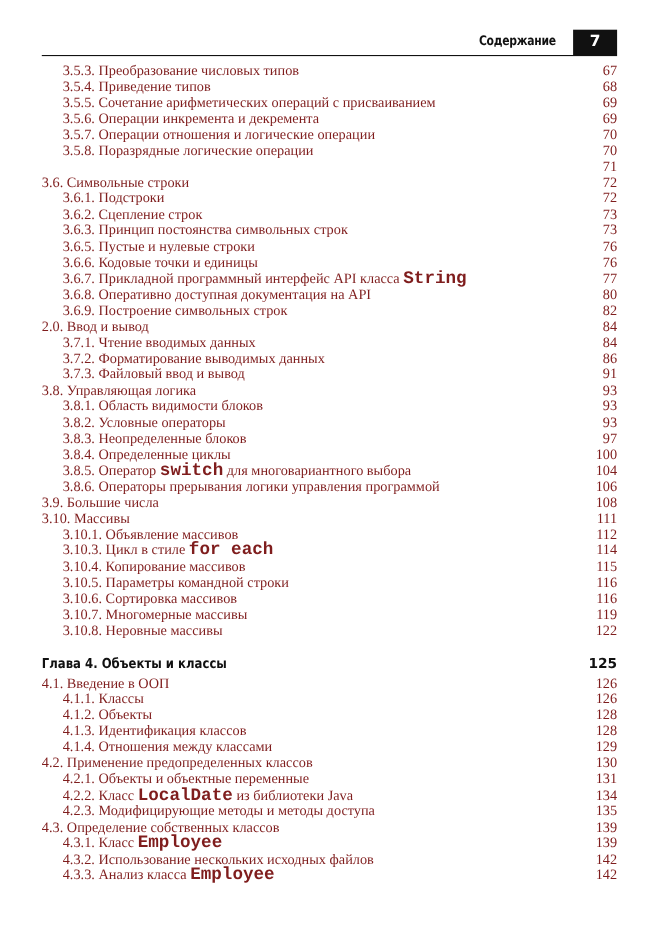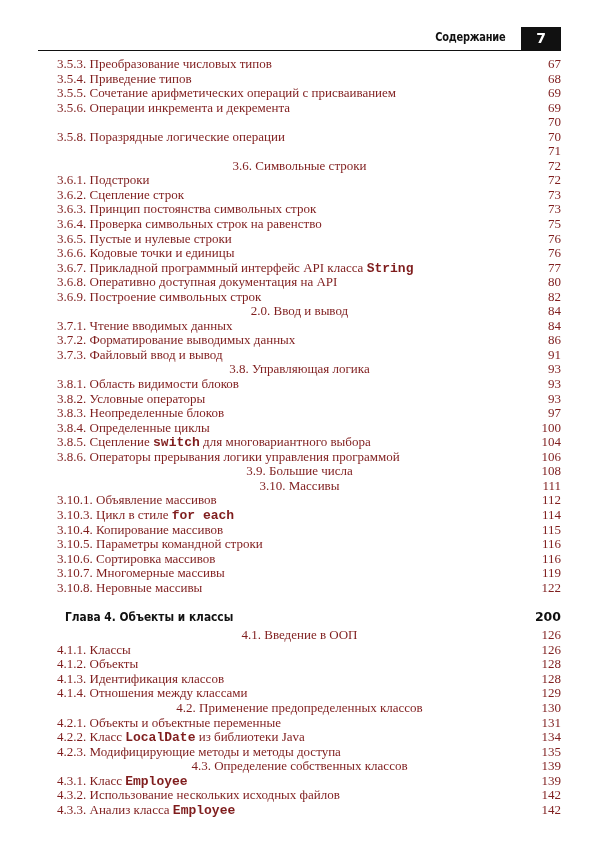--- a/index.html
+++ b/index.html
@@ -17,82 +17,81 @@
     position: absolute; right: 0; top: 0; width: 40px; height: 23px;
     background: #111; color: #fff; text-align: center;
     font-family: "DejaVu Sans", sans-serif; font-weight: bold; font-size: 14px; line-height: 23px;
   }
   .toc { position: absolute; left: 38px; top: 57px; width: 523px; }
   .entry {
     position: relative; height: 14.55px; line-height: 14.55px;
     font-family: "Liberation Serif", serif; font-size: 13px; color: #7f1d1d;
     white-space: nowrap;
   }
-  .entry.l1 { padding-left: 0; text-align: center; }
+  .entry.l1 { padding-left: 0; }
   .entry.l2 { padding-left: 19px; }
   .entry .page { position: absolute; right: 0; top: 0; }
-  .entry .code { font-family: "Liberation Mono", monospace; font-weight: bold; font-size: 13px; }
+  .entry .code { font-family: "Liberation Mono", monospace; font-weight: bold; font-size: 16px; }
   .chapter {
     position: relative; height: 18px; line-height: 18px; margin-top: 13px; margin-bottom: 2px;
-    font-family: "DejaVu Sans", sans-serif; font-weight: bold; font-size: 12.5px; color: #111; margin-left: 27px;
+    font-family: "DejaVu Sans", sans-serif; font-weight: bold; font-size: 12.5px; color: #111;
   }
   .chapter .chap-title { display: inline-block; transform: scaleX(0.85); transform-origin: left center; }
   .chapter .page { position: absolute; right: 0; top: 0; font-size: 12.5px; }
 </style>
 </head>
 <body>
 
 <div class="header">
   <span class="header-title">Содержание</span>
   <span class="header-page">7</span>
 </div>
 
 <div class="toc">
   <div id="toc-part1">
       <div class="entry l2"><span><span>3.5.3. Преобразование числовых типов</span></span><span class="page">67</span></div>
       <div class="entry l2"><span><span>3.5.4. Приведение типов</span></span><span class="page">68</span></div>
       <div class="entry l2"><span><span>3.5.5. Сочетание арифметических операций с присваиванием</span></span><span class="page">69</span></div>
       <div class="entry l2"><span><span>3.5.6. Операции инкремента и декремента</span></span><span class="page">69</span></div>
-      <div class="entry l2"><span class="page">70</span></div>
+      <div class="entry l2"><span><span>3.5.7. Операции отношения и логические операции</span></span><span class="page">70</span></div>
       <div class="entry l2"><span><span>3.5.8. Поразрядные логические операции</span></span><span class="page">70</span></div>
       <div class="entry l2"><span class="page">71</span></div>
       <div class="entry l1"><span><span>3.6. Символьные строки</span></span><span class="page">72</span></div>
       <div class="entry l2"><span><span>3.6.1. Подстроки</span></span><span class="page">72</span></div>
       <div class="entry l2"><span><span>3.6.2. Сцепление строк</span></span><span class="page">73</span></div>
       <div class="entry l2"><span><span>3.6.3. Принцип постоянства символьных строк</span></span><span class="page">73</span></div>
-      <div class="entry l2"><span><span>3.6.4. Проверка символьных строк на равенство</span></span><span class="page">75</span></div>
       <div class="entry l2"><span><span>3.6.5. Пустые и нулевые строки</span></span><span class="page">76</span></div>
       <div class="entry l2"><span><span>3.6.6. Кодовые точки и единицы</span></span><span class="page">76</span></div>
       <div class="entry l2"><span><span>3.6.7. Прикладной программный интерфейс API класса </span><span class="code">String</span><span></span></span><span class="page">77</span></div>
       <div class="entry l2"><span><span>3.6.8. Оперативно доступная документация на API</span></span><span class="page">80</span></div>
       <div class="entry l2"><span><span>3.6.9. Построение символьных строк</span></span><span class="page">82</span></div>
       <div class="entry l1"><span><span>2.0. Ввод и вывод</span></span><span class="page">84</span></div>
       <div class="entry l2"><span><span>3.7.1. Чтение вводимых данных</span></span><span class="page">84</span></div>
       <div class="entry l2"><span><span>3.7.2. Форматирование выводимых данных</span></span><span class="page">86</span></div>
       <div class="entry l2"><span><span>3.7.3. Файловый ввод и вывод</span></span><span class="page">91</span></div>
       <div class="entry l1"><span><span>3.8. Управляющая логика</span></span><span class="page">93</span></div>
       <div class="entry l2"><span><span>3.8.1. Область видимости блоков</span></span><span class="page">93</span></div>
       <div class="entry l2"><span><span>3.8.2. Условные операторы</span></span><span class="page">93</span></div>
       <div class="entry l2"><span><span>3.8.3. Неопределенные блоков</span></span><span class="page">97</span></div>
       <div class="entry l2"><span><span>3.8.4. Определенные циклы</span></span><span class="page">100</span></div>
-      <div class="entry l2"><span><span>3.8.5. Сцепление </span><span class="code">switch</span><span> для многовариантного выбора</span></span><span class="page">104</span></div>
+      <div class="entry l2"><span><span>3.8.5. Оператор </span><span class="code">switch</span><span> для многовариантного выбора</span></span><span class="page">104</span></div>
       <div class="entry l2"><span><span>3.8.6. Операторы прерывания логики управления программой</span></span><span class="page">106</span></div>
       <div class="entry l1"><span><span>3.9. Большие числа</span></span><span class="page">108</span></div>
       <div class="entry l1"><span><span>3.10. Массивы</span></span><span class="page">111</span></div>
       <div class="entry l2"><span><span>3.10.1. Объявление массивов</span></span><span class="page">112</span></div>
       <div class="entry l2"><span><span>3.10.3. Цикл в стиле </span><span class="code">for each</span><span></span></span><span class="page">114</span></div>
       <div class="entry l2"><span><span>3.10.4. Копирование массивов</span></span><span class="page">115</span></div>
       <div class="entry l2"><span><span>3.10.5. Параметры командной строки</span></span><span class="page">116</span></div>
       <div class="entry l2"><span><span>3.10.6. Сортировка массивов</span></span><span class="page">116</span></div>
       <div class="entry l2"><span><span>3.10.7. Многомерные массивы</span></span><span class="page">119</span></div>
       <div class="entry l2"><span><span>3.10.8. Неровные массивы</span></span><span class="page">122</span></div>
     </div>
   <div class="chapter">
     <span class="chap-title">Глава 4. Объекты и классы</span>
-    <span class="page">200</span>
+    <span class="page">125</span>
   </div>
   <div id="toc-part2">
       <div class="entry l1"><span><span>4.1. Введение в ООП</span></span><span class="page">126</span></div>
       <div class="entry l2"><span><span>4.1.1. Классы</span></span><span class="page">126</span></div>
       <div class="entry l2"><span><span>4.1.2. Объекты</span></span><span class="page">128</span></div>
       <div class="entry l2"><span><span>4.1.3. Идентификация классов</span></span><span class="page">128</span></div>
       <div class="entry l2"><span><span>4.1.4. Отношения между классами</span></span><span class="page">129</span></div>
       <div class="entry l1"><span><span>4.2. Применение предопределенных классов</span></span><span class="page">130</span></div>
       <div class="entry l2"><span><span>4.2.1. Объекты и объектные переменные</span></span><span class="page">131</span></div>
       <div class="entry l2"><span><span>4.2.2. Класс </span><span class="code">LocalDate</span><span> из библиотеки Java</span></span><span class="page">134</span></div>

